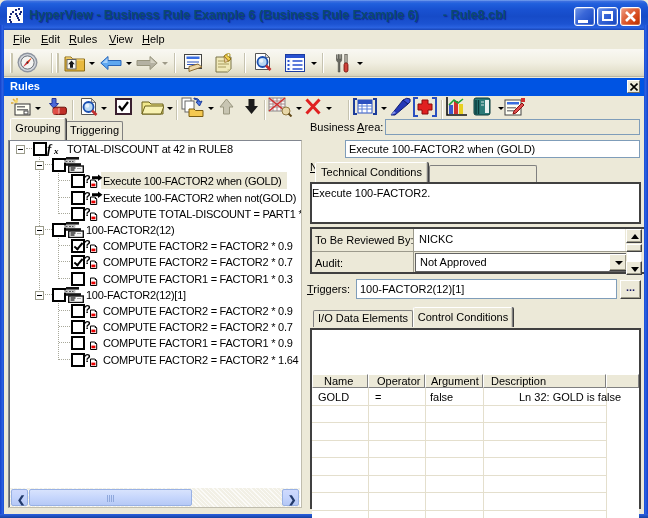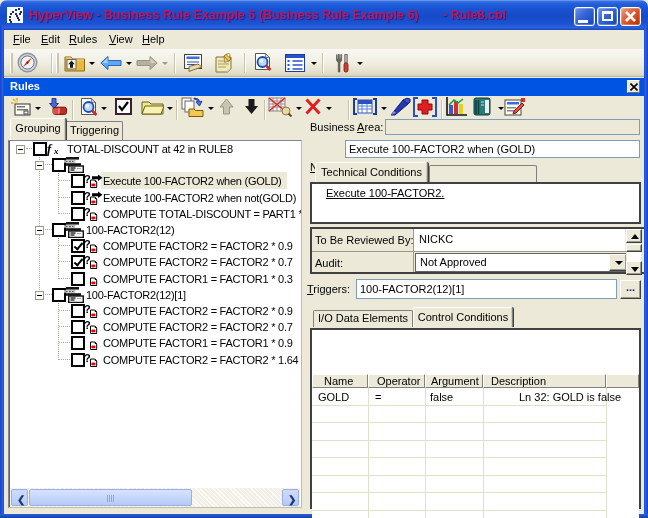--- a/index.html
+++ b/index.html
@@ -10,21 +10,21 @@
 
 
 #titlebar { left:0; top:0; width:648px; height:30px;
   background:linear-gradient(180deg,#7ba5f0 0%,#3a6ee0 5%,#2160dd 12%,#1952d2 30%,#164bc8 55%,#1c53d2 80%,#2a62e0 92%,#1946b8 100%);
   border-top-left-radius:7px; border-top-right-radius:7px; }
 #bL { left:0; top:25px; width:4px; height:493px; background:linear-gradient(90deg,#1441ca,#2a60e2 60%,#1b4ed2); }
 #bR { left:644px; top:25px; width:4px; height:493px; background:linear-gradient(90deg,#1b4ed2,#2a60e2 40%,#1441ca); }
 #bB { left:0; top:514px; width:648px; height:4px; background:linear-gradient(180deg,#2a60e2,#16419f); }
 
 #appicon { left:7px; top:7px; width:16px; height:16px; background:#fff; }
-#title { left:29px; top:8px; color:#be185d; font-size:12.5px; font-weight:bold;
+#title { left:29px; top:8px; color:#0c4a6e; font-size:12.5px; font-weight:bold;
   text-shadow:1px 1px 1px rgba(10,24,131,0.7); white-space:pre; }
 .capbtn { top:7px; width:21px; height:19px; border-radius:3px; border:1px solid #fff;
   background:linear-gradient(135deg,#7096e8 0%,#3a67d8 40%,#2050c8 80%,#1846b8 100%);
   box-shadow:inset 0 0 0 1px rgba(255,255,255,0.25); }
 #btnmin { left:574px; }
 #btnmax { left:597px; }
 #btnclose { left:620px; background:linear-gradient(135deg,#f0a088 0%,#e06a44 35%,#d44414 70%,#b03000 100%); }
 .glyph { position:absolute; color:#fff; }
 
 
@@ -536,21 +536,21 @@
     </div>
   </div>
 
   <span class="lbl" style="left:310px;top:121px;">Business <span class="u">A</span>rea:</span>
   <div class="input" style="left:385px;top:119px;width:255px;height:16px;background:#ECE9D8;"></div>
   <span class="lbl" style="left:310px;top:161px;text-decoration:underline;"><span class="u">N</span>ame:</span>
   <div class="input" style="left:345px;top:140px;width:295px;height:18px;">Execute 100-FACTOR2 when (GOLD)</div>
 
   <div class="tab sel" style="left:315px;top:162px;width:113px;height:20px;padding-top:3px;">Technical Conditions</div>
   <div class="tab" style="left:429px;top:165px;width:108px;height:17px;padding-top:14px;">Business Description</div>
-  <div class="darkbox" style="left:310px;top:182px;width:331px;height:42px;padding:3px 14px;text-decoration:underline;">Execute 100-FACTOR2.</div>
+  <div class="darkbox" style="left:310px;top:182px;width:331px;height:42px;padding:3px 0;">Execute 100-FACTOR2.</div>
 
   <div class="darkbox" style="left:310px;top:227px;width:334px;height:47px;background:#ECE9D8;border-right:none;">
     <div style="position:absolute;left:101px;top:0;width:212px;height:22px;background:#fff;padding:4px 0 0 6px;">NICKC</div>
     <div style="position:absolute;left:0;top:22px;width:314px;height:1px;background:#9c9a8c;"></div>
     <div style="position:absolute;left:101px;top:0;width:1px;height:43px;background:#9c9a8c;"></div>
     <span style="position:absolute;left:3px;top:5px;">To Be Reviewed By:</span>
     <span style="position:absolute;left:3px;top:28px;">Audit:</span>
     <div style="position:absolute;left:103px;top:24px;width:212px;height:19px;background:#fff;border:1px solid #636363;">
       <span style="position:absolute;left:4px;top:2px;">Not Approved</span>
       <div class="btn3d" style="left:193px;top:0px;width:18px;height:17px;">

